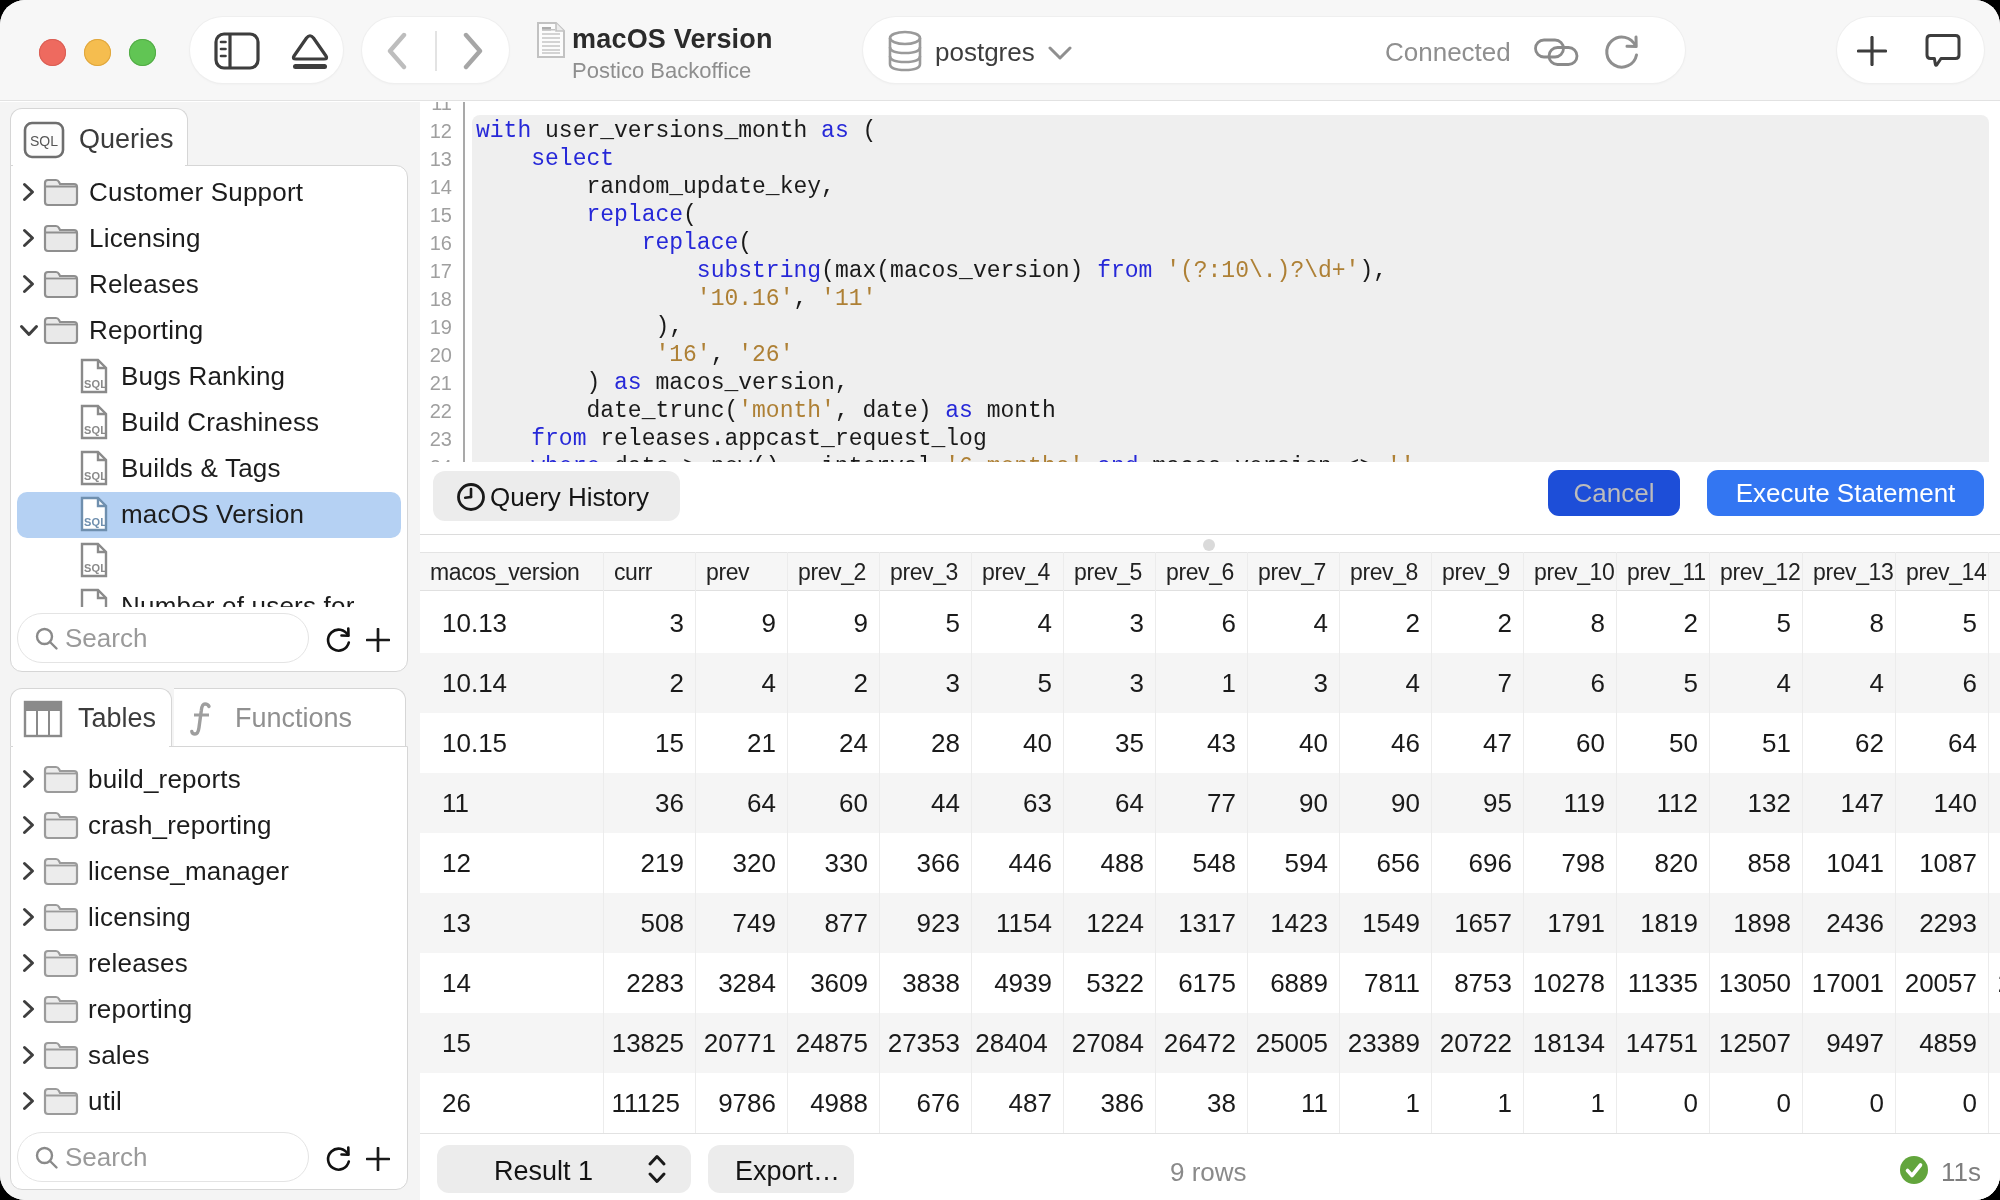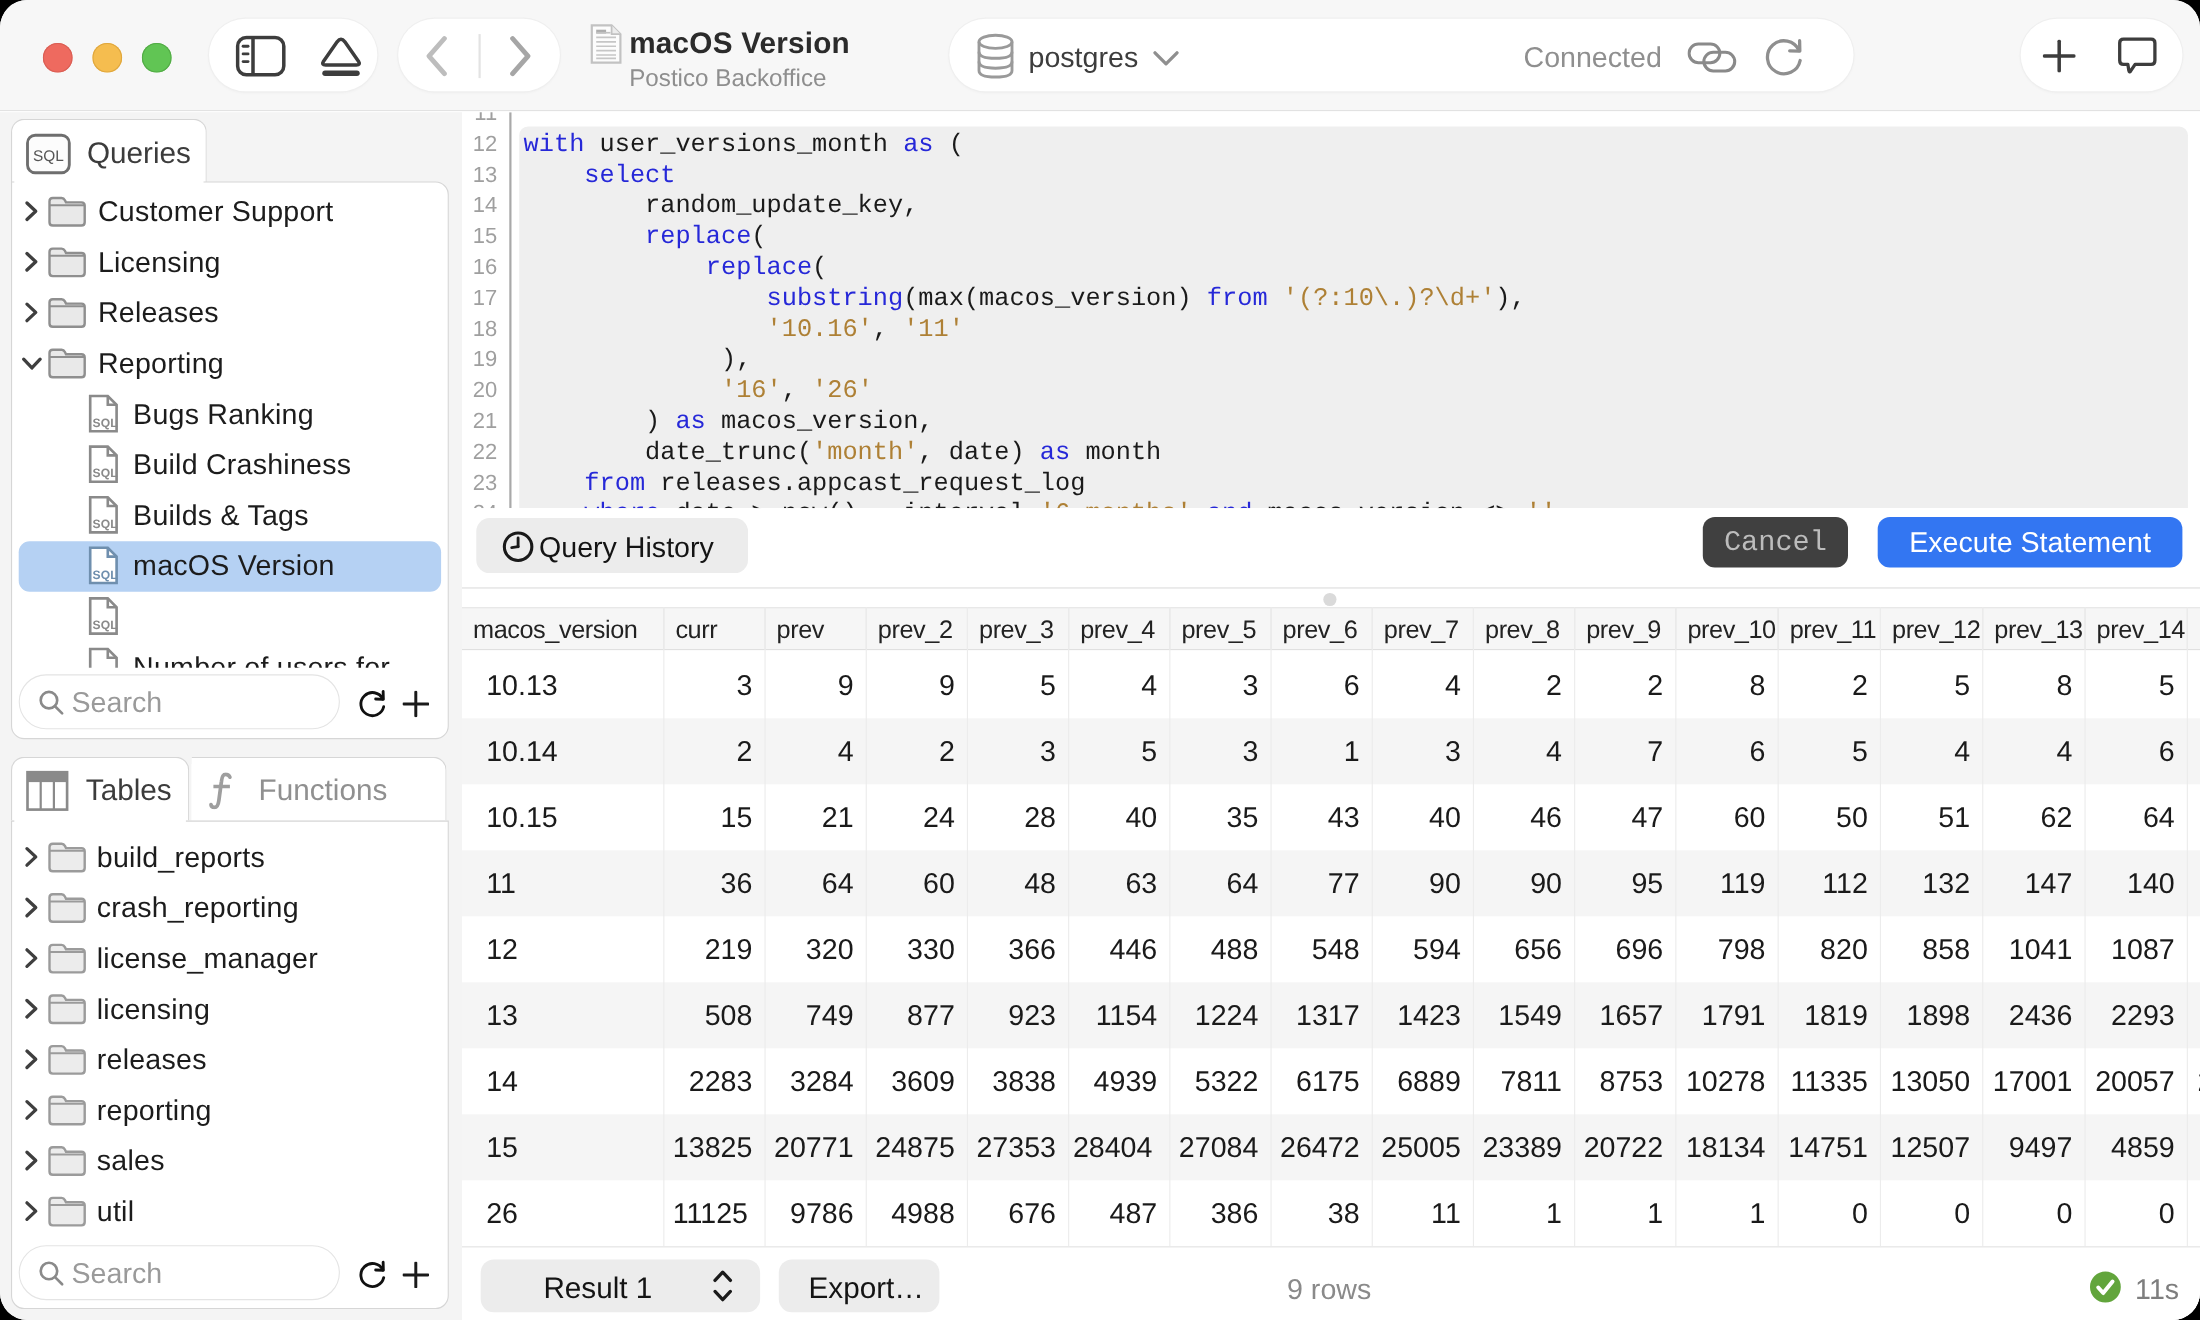--- a/index.html
+++ b/index.html
@@ -23,21 +23,21 @@
 #editor{position:absolute;left:0;top:0;width:1580px;height:360px;overflow:hidden;}
 #grayblk{position:absolute;left:52px;top:13px;width:1517px;height:349px;background:#efefef;border-radius:8px 8px 0 0;}
 #gut{position:absolute;left:0;top:0;width:32px;text-align:right;font-size:20px;color:#9f9f9f;line-height:28px;}
 #gutline{position:absolute;left:43px;top:0;width:2px;height:360px;background:#a9a9a9;}
 #code{position:absolute;left:56px;top:0;font-family:"Liberation Mono",monospace;font-size:23px;line-height:28px;white-space:pre;color:#1a1a1a;}
 .kw{color:#2628d8;}
 .st{color:#ae8035;}
 #btnrow{position:absolute;left:0;top:360px;width:1580px;height:72px;background:#fff;}
 .gbtn{position:absolute;background:#ececec;border-radius:12px;font-size:26px;color:#141414;}
 #exec{position:absolute;left:1287px;top:8px;width:277px;height:46px;background:#3376f2;border-radius:11px;color:#fff;font-size:26px;font-weight:500;text-align:center;line-height:46px;}
-#cancel{position:absolute;left:1128px;top:8px;width:132px;height:46px;background:#404040;border-radius:11px;color:#bcbcbc;font-size:26px;text-align:center;line-height:46px;font-family:Liberation Mono, monospace;}
+#cancel{position:absolute;left:1128px;top:8px;width:132px;height:46px;background:#1d4ed8;border-radius:11px;color:#bcbcbc;font-size:26px;text-align:center;line-height:46px;}
 #split{position:absolute;left:0;top:432px;width:1580px;height:1px;background:#dcdcdc;}
 #dot{position:absolute;left:783px;top:437px;width:12px;height:12px;border-radius:50%;background:#dadada;}
 #thead{position:absolute;left:0;top:450px;width:1580px;height:39px;background:#f6f6f6;border-top:1px solid #e4e4e4;border-bottom:1px solid #e0e0e0;}
 #thead .hc{position:absolute;top:0;height:38px;line-height:38px;font-size:23px;letter-spacing:-0.4px;color:#222;padding-left:10px;border-left:1px solid #e3e3e3;}
 #tbody{position:absolute;left:0;top:491px;width:1580px;height:540px;}
 .r{position:absolute;left:0;width:1580px;height:60px;}
 .r.alt{background:#f5f5f5;}
 .cell{position:absolute;top:0;height:60px;line-height:60px;font-size:26px;color:#1a1a1a;text-align:right;}
 .cv{position:absolute;top:0;height:60px;line-height:60px;font-size:26px;color:#1a1a1a;left:22px;}
 .gl{position:absolute;top:450px;width:1px;height:581px;background:#ececec;}
@@ -450,21 +450,21 @@
           <div class="cell" style="left:1289px;width:82px;">51</div>
           <div class="cell" style="left:1382px;width:82px;">62</div>
           <div class="cell" style="left:1475px;width:82px;">64</div>
           <div class="cell" style="left:1568px;width:82px;">70</div>
         </div>
         <div class="r alt" style="top:180px;">
           <div class="cv">11</div>
           <div class="cell" style="left:183px;width:81px;">36</div>
           <div class="cell" style="left:275px;width:81px;">64</div>
           <div class="cell" style="left:367px;width:81px;">60</div>
-          <div class="cell" style="left:459px;width:81px;">48</div>
+          <div class="cell" style="left:459px;width:81px;">44</div>
           <div class="cell" style="left:551px;width:81px;">63</div>
           <div class="cell" style="left:643px;width:81px;">64</div>
           <div class="cell" style="left:735px;width:81px;">77</div>
           <div class="cell" style="left:827px;width:81px;">90</div>
           <div class="cell" style="left:919px;width:81px;">90</div>
           <div class="cell" style="left:1011px;width:81px;">95</div>
           <div class="cell" style="left:1103px;width:82px;">119</div>
           <div class="cell" style="left:1196px;width:82px;">112</div>
           <div class="cell" style="left:1289px;width:82px;">132</div>
           <div class="cell" style="left:1382px;width:82px;">147</div>

